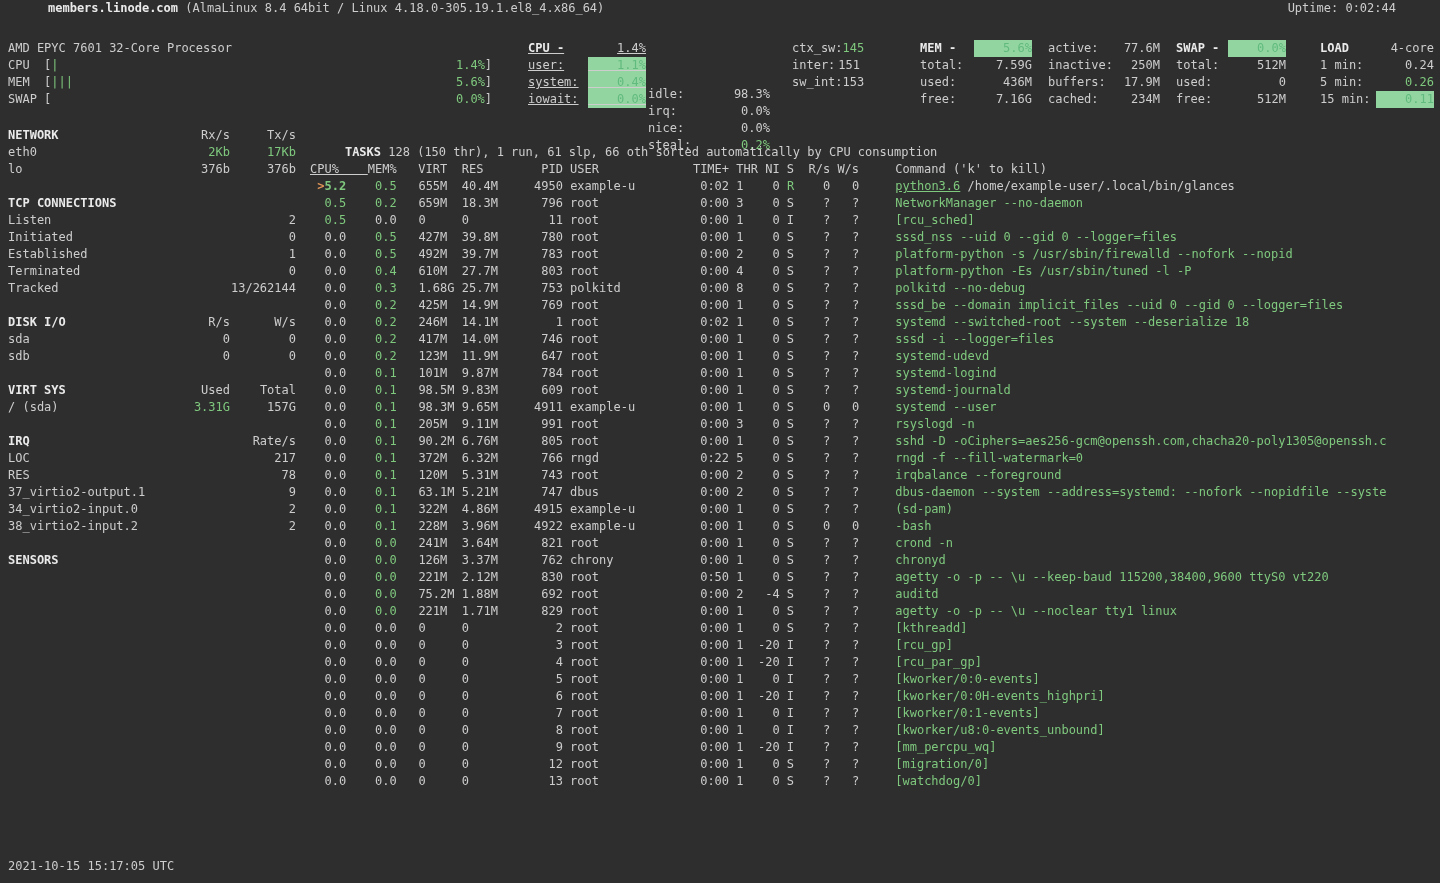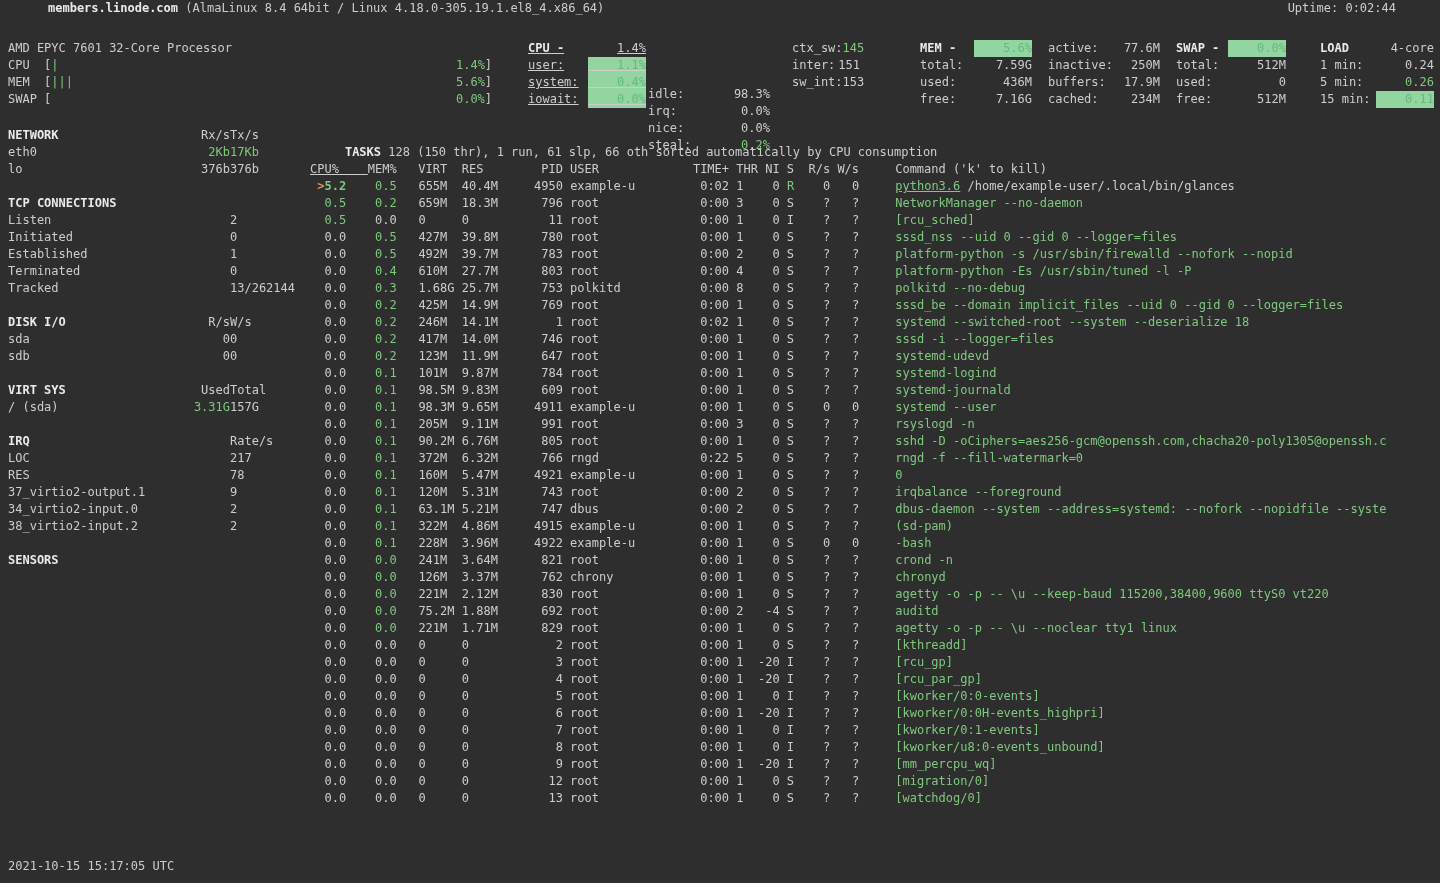--- a/index.html
+++ b/index.html
@@ -15,21 +15,21 @@
   .b{font-weight:bold;color:var(--bright,#eaeaea);}
   .g{color:var(--green,#7fc97e);}
   .o{color:var(--orange,#dd9356);}
   .u{text-decoration:underline;}
   .hl{background:var(--hlbg,#92d5a1);color:var(--hlfg,#62bb7e);}
   .titlebar{left:0;top:7px;width:1364px;padding:0 8px;box-sizing:border-box;display:flex;justify-content:space-between;margin-left:40px;}
   .srow{display:flex;justify-content:space-between;}
   .siderow{display:flex;}
   .siderow .lbl{flex:1;}
   .siderow .c1{width:62px;text-align:right;}
-  .siderow .c2{width:66px;text-align:left;}
+  .siderow .c2{width:66px;text-align:right;}
 </style>
 </head>
 <body>
 
 <div class="term">
 
   <div class="line titlebar">
     <span><span class="b">members.linode.com</span><span> (AlmaLinux 8.4 64bit / Linux 4.18.0-305.19.1.el8_4.x86_64)</span></span>
     <span>Uptime: 0:02:44</span>
   </div>
@@ -132,28 +132,27 @@
       <div class="line"><span>  </span><span>0.0</span><span class="g">    0.2</span><span>   425M  14.9M      769 root              0:00 1    0 </span><span>S</span><span>    ?   ?     </span><span class="g">sssd_be --domain implicit_files --uid 0 --gid 0 --logger=files</span></div>
       <div class="line"><span>  </span><span>0.0</span><span class="g">    0.2</span><span>   246M  14.1M        1 root              0:02 1    0 </span><span>S</span><span>    ?   ?     </span><span class="g">systemd --switched-root --system --deserialize 18</span></div>
       <div class="line"><span>  </span><span>0.0</span><span class="g">    0.2</span><span>   417M  14.0M      746 root              0:00 1    0 </span><span>S</span><span>    ?   ?     </span><span class="g">sssd -i --logger=files</span></div>
       <div class="line"><span>  </span><span>0.0</span><span class="g">    0.2</span><span>   123M  11.9M      647 root              0:00 1    0 </span><span>S</span><span>    ?   ?     </span><span class="g">systemd-udevd</span></div>
       <div class="line"><span>  </span><span>0.0</span><span class="g">    0.1</span><span>   101M  9.87M      784 root              0:00 1    0 </span><span>S</span><span>    ?   ?     </span><span class="g">systemd-logind</span></div>
       <div class="line"><span>  </span><span>0.0</span><span class="g">    0.1</span><span>   98.5M 9.83M      609 root              0:00 1    0 </span><span>S</span><span>    ?   ?     </span><span class="g">systemd-journald</span></div>
       <div class="line"><span>  </span><span>0.0</span><span class="g">    0.1</span><span>   98.3M 9.65M     4911 example-u         0:00 1    0 </span><span>S</span><span>    0   0     </span><span class="g">systemd --user</span></div>
       <div class="line"><span>  </span><span>0.0</span><span class="g">    0.1</span><span>   205M  9.11M      991 root              0:00 3    0 </span><span>S</span><span>    ?   ?     </span><span class="g">rsyslogd -n</span></div>
       <div class="line"><span>  </span><span>0.0</span><span class="g">    0.1</span><span>   90.2M 6.76M      805 root              0:00 1    0 </span><span>S</span><span>    ?   ?     </span><span class="g">sshd -D -oCiphers=aes256-gcm@openssh.com,chacha20-poly1305@openssh.c</span></div>
       <div class="line"><span>  </span><span>0.0</span><span class="g">    0.1</span><span>   372M  6.32M      766 rngd              0:22 5    0 </span><span>S</span><span>    ?   ?     </span><span class="g">rngd -f --fill-watermark=0</span></div>
-      <div class="line"><span>  </span><span>0.0</span><span class="g">    0.1</span><span>   160M  5.47M     4921 example-u         0:00 1    0 </span><span>S</span><span>    ?   ?     </span><span class="g">0</span></div>
       <div class="line"><span>  </span><span>0.0</span><span class="g">    0.1</span><span>   120M  5.31M      743 root              0:00 2    0 </span><span>S</span><span>    ?   ?     </span><span class="g">irqbalance --foreground</span></div>
       <div class="line"><span>  </span><span>0.0</span><span class="g">    0.1</span><span>   63.1M 5.21M      747 dbus              0:00 2    0 </span><span>S</span><span>    ?   ?     </span><span class="g">dbus-daemon --system --address=systemd: --nofork --nopidfile --syste</span></div>
       <div class="line"><span>  </span><span>0.0</span><span class="g">    0.1</span><span>   322M  4.86M     4915 example-u         0:00 1    0 </span><span>S</span><span>    ?   ?     </span><span class="g">(sd-pam)</span></div>
       <div class="line"><span>  </span><span>0.0</span><span class="g">    0.1</span><span>   228M  3.96M     4922 example-u         0:00 1    0 </span><span>S</span><span>    0   0     </span><span class="g">-bash</span></div>
       <div class="line"><span>  </span><span>0.0</span><span class="g">    0.0</span><span>   241M  3.64M      821 root              0:00 1    0 </span><span>S</span><span>    ?   ?     </span><span class="g">crond -n</span></div>
       <div class="line"><span>  </span><span>0.0</span><span class="g">    0.0</span><span>   126M  3.37M      762 chrony            0:00 1    0 </span><span>S</span><span>    ?   ?     </span><span class="g">chronyd</span></div>
-      <div class="line"><span>  </span><span>0.0</span><span class="g">    0.0</span><span>   221M  2.12M      830 root              0:00 1    0 </span><span>S</span><span>    ?   ?     </span><span class="g">agetty -o -p -- \u --keep-baud 115200,38400,9600 ttyS0 vt220</span></div>
+      <div class="line"><span>  </span><span>0.0</span><span class="g">    0.0</span><span>   221M  2.12M      830 root              0:50 1    0 </span><span>S</span><span>    ?   ?     </span><span class="g">agetty -o -p -- \u --keep-baud 115200,38400,9600 ttyS0 vt220</span></div>
       <div class="line"><span>  </span><span>0.0</span><span class="g">    0.0</span><span>   75.2M 1.88M      692 root              0:00 2   -4 </span><span>S</span><span>    ?   ?     </span><span class="g">auditd</span></div>
       <div class="line"><span>  </span><span>0.0</span><span class="g">    0.0</span><span>   221M  1.71M      829 root              0:00 1    0 </span><span>S</span><span>    ?   ?     </span><span class="g">agetty -o -p -- \u --noclear tty1 linux</span></div>
       <div class="line"><span>  </span><span>0.0</span><span>    0.0</span><span>   0     0            2 root              0:00 1    0 </span><span>S</span><span>    ?   ?     </span><span class="g">[kthreadd]</span></div>
       <div class="line"><span>  </span><span>0.0</span><span>    0.0</span><span>   0     0            3 root              0:00 1  -20 </span><span>I</span><span>    ?   ?     </span><span class="g">[rcu_gp]</span></div>
       <div class="line"><span>  </span><span>0.0</span><span>    0.0</span><span>   0     0            4 root              0:00 1  -20 </span><span>I</span><span>    ?   ?     </span><span class="g">[rcu_par_gp]</span></div>
       <div class="line"><span>  </span><span>0.0</span><span>    0.0</span><span>   0     0            5 root              0:00 1    0 </span><span>I</span><span>    ?   ?     </span><span class="g">[kworker/0:0-events]</span></div>
       <div class="line"><span>  </span><span>0.0</span><span>    0.0</span><span>   0     0            6 root              0:00 1  -20 </span><span>I</span><span>    ?   ?     </span><span class="g">[kworker/0:0H-events_highpri]</span></div>
       <div class="line"><span>  </span><span>0.0</span><span>    0.0</span><span>   0     0            7 root              0:00 1    0 </span><span>I</span><span>    ?   ?     </span><span class="g">[kworker/0:1-events]</span></div>
       <div class="line"><span>  </span><span>0.0</span><span>    0.0</span><span>   0     0            8 root              0:00 1    0 </span><span>I</span><span>    ?   ?     </span><span class="g">[kworker/u8:0-events_unbound]</span></div>
       <div class="line"><span>  </span><span>0.0</span><span>    0.0</span><span>   0     0            9 root              0:00 1  -20 </span><span>I</span><span>    ?   ?     </span><span class="g">[mm_percpu_wq]</span></div>

